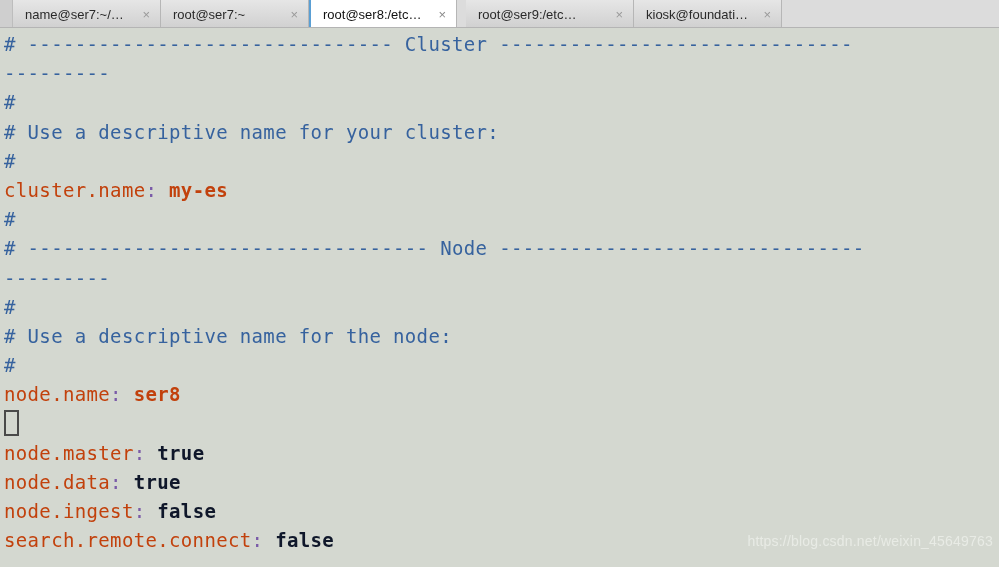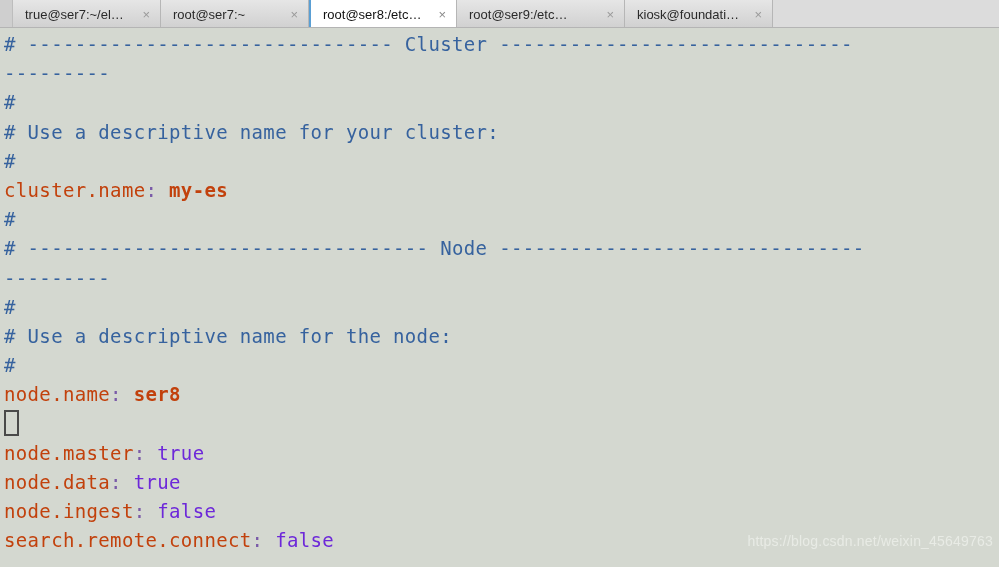--- a/index.html
+++ b/index.html
@@ -89,21 +89,21 @@
     line-height: 29.2px;
     letter-spacing: 0.35px;
     white-space: pre;
   }
   .line { height: 29.2px; }
 
   .c-comment { color: #36629e; }
   .c-key     { color: #c2410c; }
   .c-colon   { color: #7a5ba8; }
   .c-val     { color: #c2410c; font-weight: bold; }
-  .c-bool    { color: #6d28d9; font-weight: normal; }
+  .c-bool    { color: #0f172a; font-weight: bold; }
 
   
   .cursor-line { position: relative; height: 29.2px; }
   .cursor {
     position: absolute;
     left: 0px;
     top: 1px;
     width: 15px;
     height: 26px;
     border: 2px solid #4a4a4a;
@@ -122,32 +122,32 @@
     user-select: none;
   }
 </style>
 </head>
 <body>
 
 <div class="tabbar">
   <div class="tabbar-lead"></div>
   <div id="tabs-host" style="display:flex;align-items:stretch;">
       <div class="tab inactive" style="width: 148px;">
-        <span class="tab-label">true@ser7:~/el…</span>
+        <span class="tab-label">name@ser7:~/el…</span>
         <span class="tab-close">×</span>
       </div>
       <div class="tab inactive" style="width: 148px;">
         <span class="tab-label">root@ser7:~</span>
         <span class="tab-close">×</span>
       </div>
       <div class="tab active" style="width: 148px;">
         <span class="tab-label">root@ser8:/etc…</span>
         <span class="tab-close">×</span>
       </div>
-      <div class="tab inactive" style="width: 168px;">
+      <div class="tab inactive" style="width: 168px; margin-left: 9px;">
         <span class="tab-label">root@ser9:/etc…</span>
         <span class="tab-close">×</span>
       </div>
       <div class="tab inactive" style="width: 148px;">
         <span class="tab-label">kiosk@foundati…</span>
         <span class="tab-close">×</span>
       </div>
     </div>
 </div>
 

